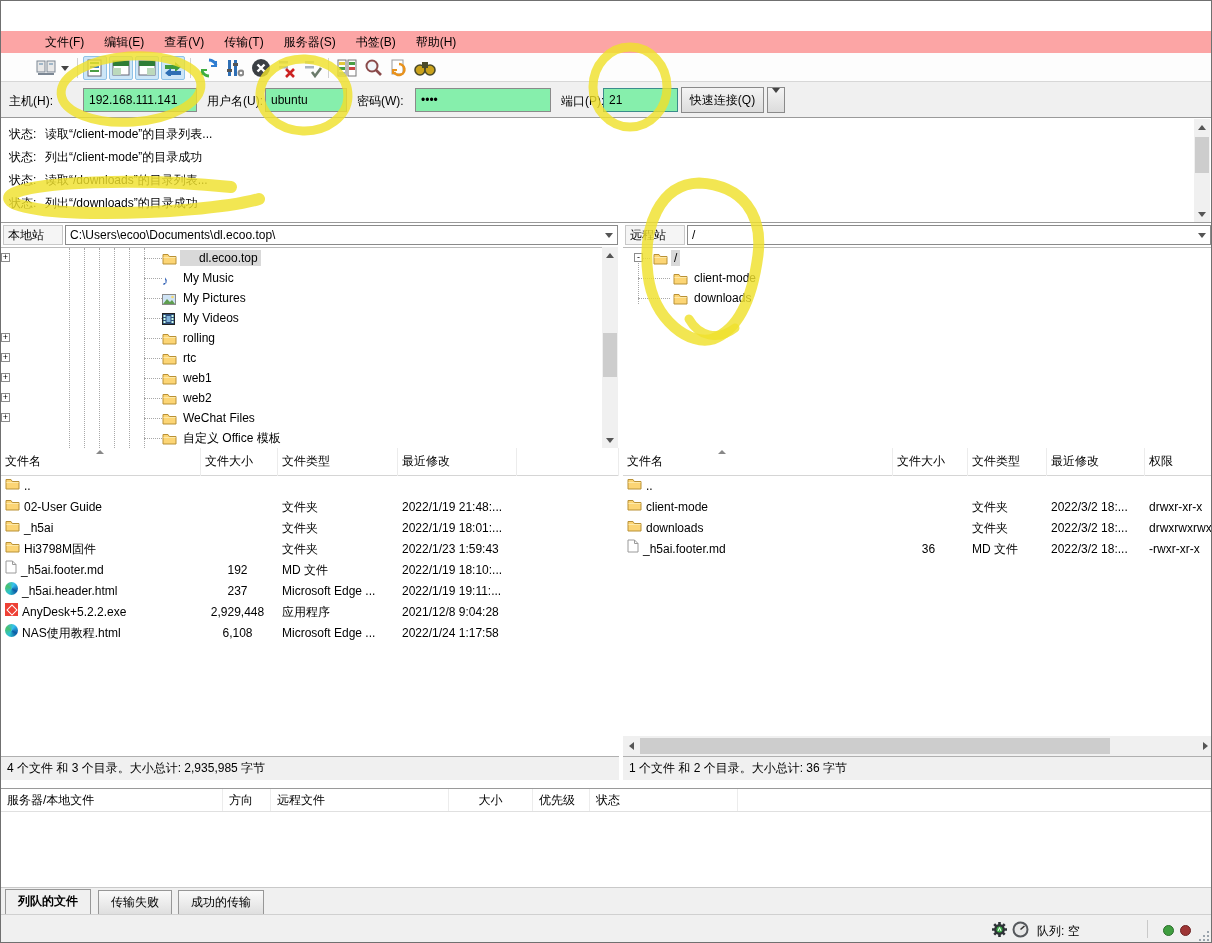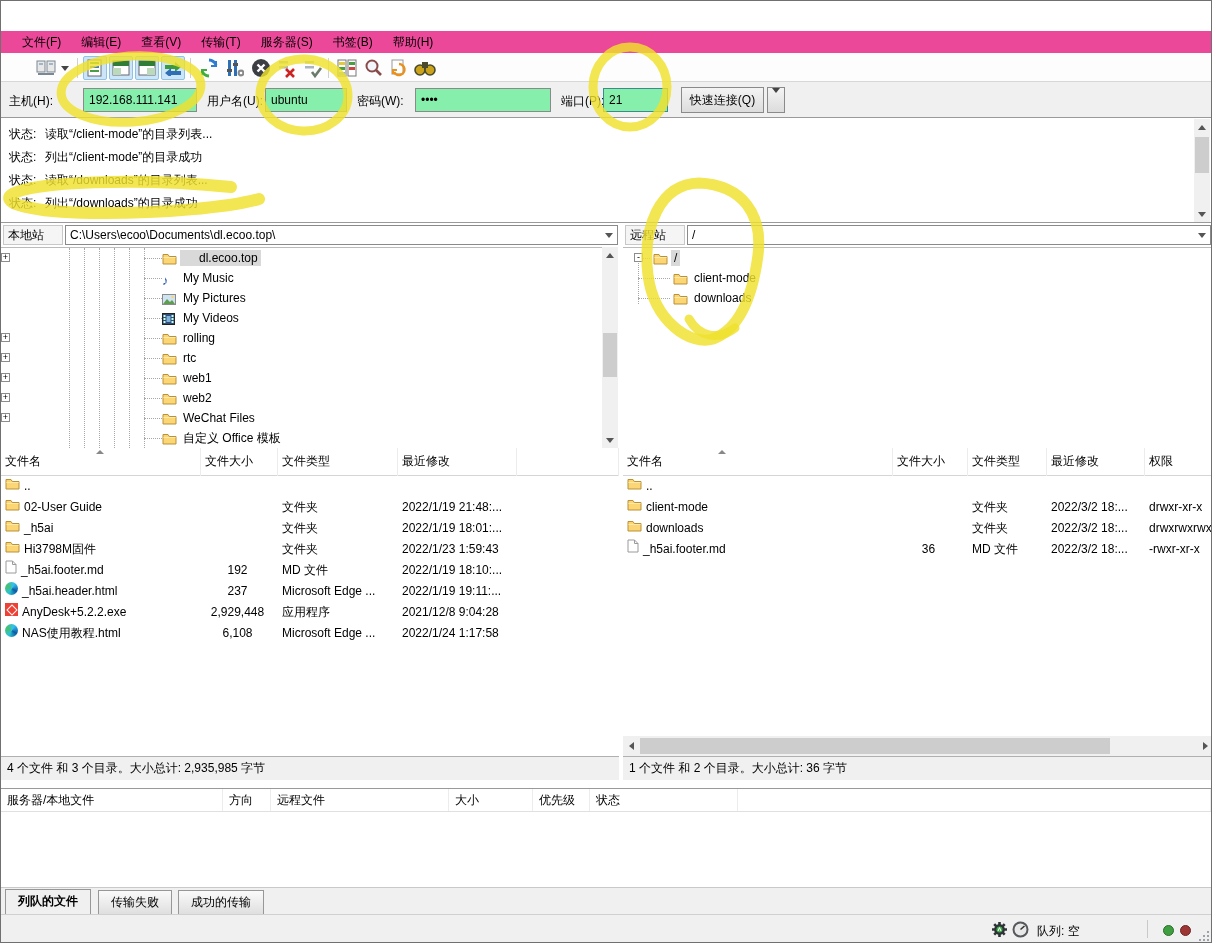--- a/index.html
+++ b/index.html
@@ -12,21 +12,21 @@
   .titlebar { left:0; top:0; width:100%; height:30px; background:#fff; }
   .app-icon { left:37px; top:7px; width:17px; height:17px; background:#c00000; border-radius:2px; color:#fff;
               font-style:italic; font-weight:bold; font-size:11px; text-align:center; line-height:17px; }
   .title-text { left:61px; top:8px; font-size:12px; }
   .winbtn { top:0; width:44px; height:30px; display:flex; align-items:center; justify-content:center; }
   .glyph-min { width:11px; height:1px; background:#000; }
   .glyph-max { width:10px; height:10px; border:1px solid #000; }
   .glyph-close { font-size:15px; line-height:15px; }
 
   
-  .menubar { left:0; top:30px; width:100%; height:22px; background:#ec4899; display:flex; align-items:center; padding-left:11px; }
+  .menubar { left:0; top:30px; width:100%; height:22px; background:#fca5a5; display:flex; align-items:center; padding-left:34px; }
   .menu-item { padding:3px 10px; }
 
   
   .toolbar { left:0; top:52px; width:100%; height:29px; background:#fdfdfd; border-bottom:1px solid #d7d7d7; }
   .tb { top:3px; width:24px; height:24px; display:flex; align-items:center; justify-content:center; }
   .tb.pressed { background:#cde6f7; border:1px solid #90c2e7; border-radius:2px; }
   .tb-sep { top:5px; width:1px; height:20px; background:#d0d0d0; }
   .dd-arrow { width:0; height:0; border-left:4px solid transparent; border-right:4px solid transparent; border-top:5px solid #444; }
 
   
@@ -84,21 +84,21 @@
   .ad-ic::after { content:""; position:absolute; left:3px; top:3px; width:6px; height:6px; border:1.5px solid #fff; transform:rotate(45deg); }
   .music-ic { color:#2456b0; font-size:13px; }
 
   
   .pstatus { top:755px; height:24px; background:#f0f0f0; border-top:1px solid #b0b0b0; line-height:23px; padding-left:6px; }
 
   
   .qheader { left:0; top:787px; width:100%; height:24px; background:#fff; border-top:1px solid #9a9a9a; border-bottom:1px solid #e0e0e0; display:grid;
              grid-template-columns:222px 48px 178px 84px 57px 148px 1fr; }
   .qcell { border-right:1px solid #ececec; padding:0 6px; line-height:23px; white-space:nowrap; overflow:hidden; }
-  .qcell.num { text-align:left; }
+  .qcell.num { text-align:center; }
   .qbody { left:0; top:811px; width:100%; height:75px; background:#fff; }
 
   
   .tabbar { left:0; top:886px; width:100%; height:27px; background:#f0f0f0; border-top:1px solid #c9c9c9; }
   .tab { position:absolute; top:2px; height:24px; line-height:22px; padding:0 12px; background:linear-gradient(#fafafa,#dfdfdf);
          border:1px solid #979797; border-bottom:none; }
   .tab.active { background:#f0f0f0; font-weight:bold; top:1px; height:26px; }
 
   
   .statusbar { left:0; top:913px; width:100%; height:29px; background:#f0f0f0; border-top:1px solid #d0d0d0; }
@@ -244,21 +244,21 @@
   </div>
 
   <div class="abs qcbar">
     <span class="abs qc-label" style="left:8px;">主机(H):</span>
     <input class="abs qc-input" style="left: 82px; width: 114px;" readonly="" value="192.168.111.141">
     <span class="abs qc-label" style="left:206px;">用户名(U):</span>
     <input class="abs qc-input" style="left: 264px; width: 82px;" readonly="" value="ubuntu">
     <span class="abs qc-label" style="left:356px;">密码(W):</span>
     <input class="abs qc-input" style="left: 414px; width: 136px;" readonly="" value="••••">
     <span class="abs qc-label" style="left:560px;">端口(P):</span>
-    <input class="abs qc-input" style="left: 602px; width: 65px; border-color: rgb(59, 139, 139);" readonly="" value="21">
+    <input class="abs qc-input" style="left: 602px; width: 75px; border-color: rgb(59, 139, 139);" readonly="" value="21">
     <button class="abs qc-btn" style="left:680px;width:83px;">快速连接(Q)</button>
     <button class="abs qc-btn" style="left:766px;width:18px;"><span class="dd-arrow" style="margin:0 auto;"></span></button>
   </div>
 
   <div class="abs logpanel">
     <div id="loglines" style="padding-top:5px;">
         <div class="log-line"><span class="log-label">状态:</span><span>读取“/client-mode”的目录列表...</span></div>
         <div class="log-line"><span class="log-label">状态:</span><span>列出“/client-mode”的目录成功</span></div>
         <div class="log-line"><span class="log-label">状态:</span><span>读取“/downloads”的目录列表...</span></div>
         <div class="log-line"><span class="log-label">状态:</span><span>列出“/downloads”的目录成功</span></div>

